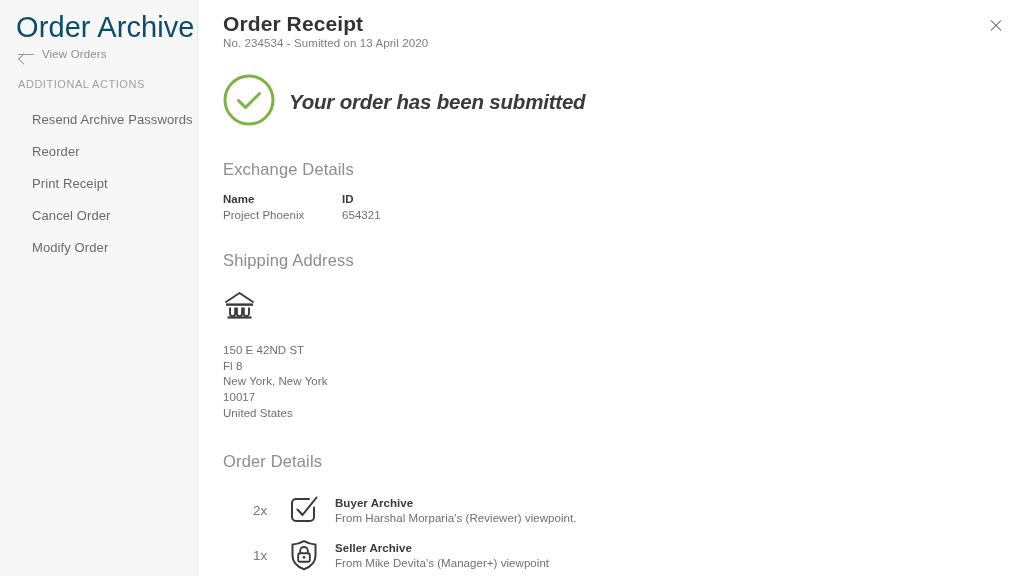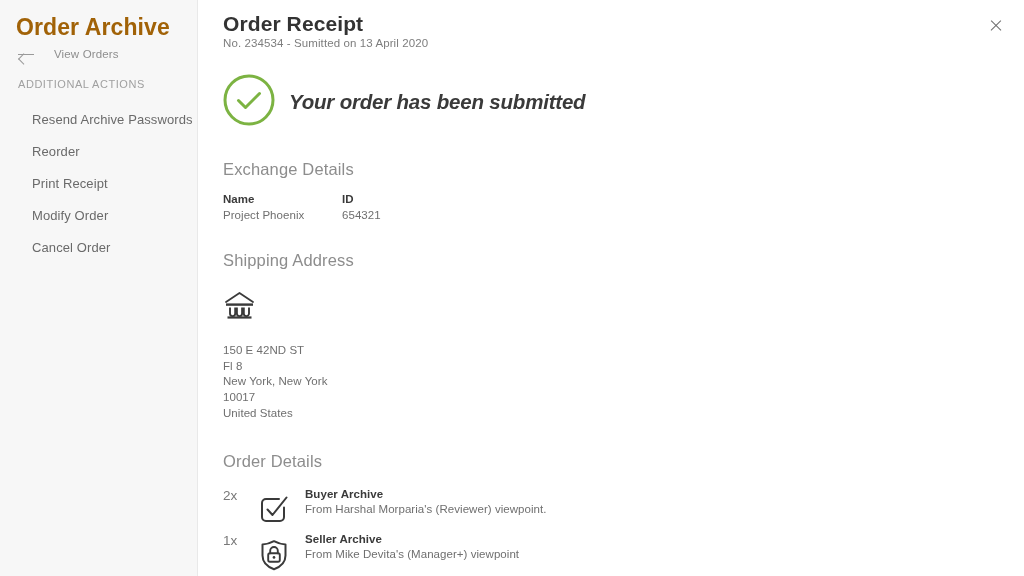--- a/index.html
+++ b/index.html
@@ -29,32 +29,32 @@
   .sidebar {
     width: 198px;
     height: 576px;
     background: #f7f7f7;
     border-right: 1px solid #e9e9e9;
     flex: 0 0 198px;
     padding-top: 12px;
   }
 
   .sidebar-title {
-    font-size: 23px;
-    font-weight: 700;
-    color: #a16207;
+    font-size: 29px;
+    font-weight: 400;
+    color: #0c4a6e;
     letter-spacing: 0.1px;
     padding: 0 0 0 16px;
     line-height: 30px;
   }
 
   .back-link {
     display: flex;
     align-items: center;
-    gap: 20px;
+    gap: 8px;
     padding: 6px 0 0 18px;
     cursor: pointer;
   }
 
   .back-arrow {
     display: inline-block;
     width: 16px;
     height: 12px;
     position: relative;
     flex: 0 0 16px;
@@ -207,21 +207,23 @@
     line-height: 15.7px;
     padding-top: 4px;
     letter-spacing: 0.05px;
   }
 
   
   .items { margin-top: 17px; }
 
   .item-row {
     display: flex;
+    align-items: center;
     height: 45px;
+    margin-left: 30px;
   }
 
   .item-qty {
     width: 34px;
     font-size: 13.5px;
     color: #787878;
     flex: 0 0 34px;
   }
 
   .item-icon {
@@ -266,24 +268,24 @@
       <li class="nav-item">
         <span>Resend Archive Passwords</span>
       </li>
       <li class="nav-item">
         <span>Reorder</span>
       </li>
       <li class="nav-item">
         <span>Print Receipt</span>
       </li>
       <li class="nav-item">
+        <span>Cancel Order</span>
+      </li>
+      <li class="nav-item">
         <span>Modify Order</span>
-      </li>
-      <li class="nav-item">
-        <span>Cancel Order</span>
       </li>
     </ul>
   </aside>
 
   <main class="main">
 
     <div class="close-btn"></div>
 
     <div class="receipt-title">Order Receipt</div>
 

